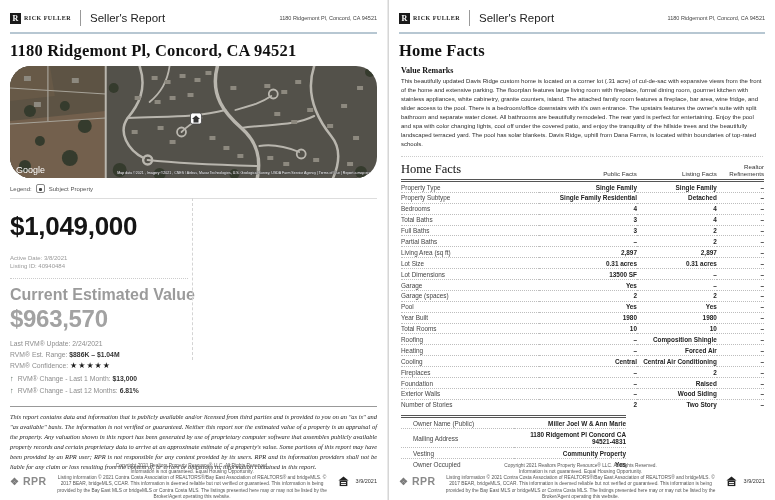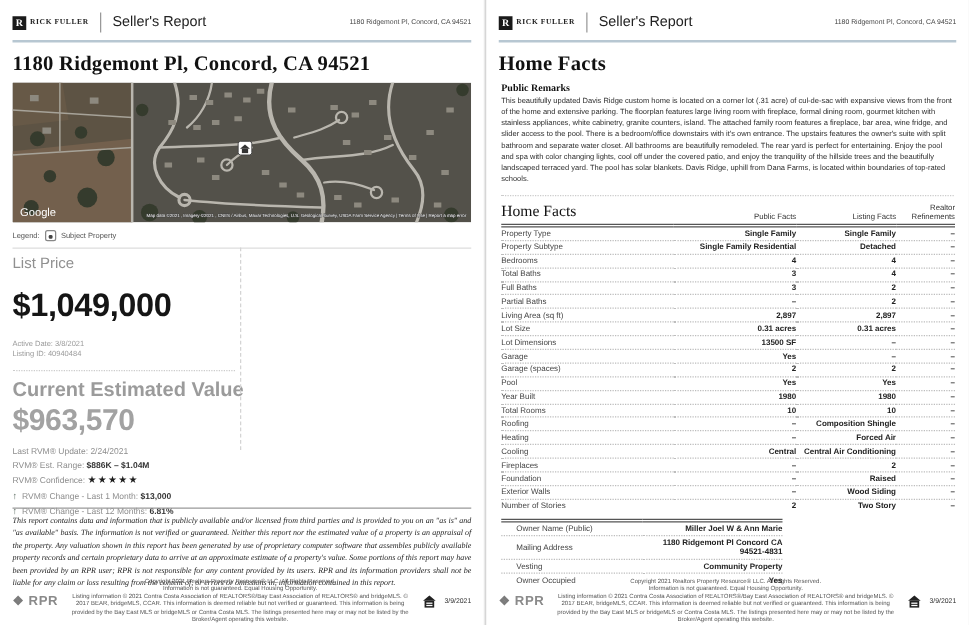--- a/index.html
+++ b/index.html
@@ -14,21 +14,21 @@
   .brand { display:flex; align-items:center; gap:3px; }
   .brand-box { width:11px; height:11px; background:#1a1a1a; color:#fff; font:bold 8px/11px "Liberation Serif",serif; text-align:center; }
   .brand-txt { font:bold 6px "Liberation Serif",serif; letter-spacing:.5px; color:#222; }
   .hdr-div { width:1px; height:16px; background:#999; margin:0 9px; }
   .hdr-title { font-size:11.5px; color:#222; }
   .hdr-addr { margin-left:auto; font-size:5.5px; color:#444; }
 
   .h1 { font:bold 16.5px "Liberation Serif",serif; color:#111; margin:7px 10px 5px 10px; letter-spacing:.2px; }
 
   
-  .map-wrap { position:relative; margin:0 10px; height:112px; overflow:hidden; }
+  .map-wrap { position:relative; margin:0 10px; height:112px; overflow:hidden;border-radius:21px; }
   .map-wrap svg { display:block; width:100%; height:100%; }
 
   
   .legend-row { display:flex; align-items:center; gap:4px; margin:6px 10px 5px 10px; font-size:6px; color:#555; }
   .legend-icon { width:9px; height:9px; border:1px solid #888; border-radius:2px; position:relative; }
   .legend-icon::after { content:""; position:absolute; left:2.5px; top:2.5px; width:3px; height:3px; background:#444; border-radius:1px; }
   .rule { border:none; border-top:1px solid #ddd; margin:0 10px; }
   .status-row { display:flex; align-items:baseline; gap:5px; margin:6px 10px 2px 10px; }
   .status-dot { width:8px; height:8px; border-radius:50%; background:#7e8f9c; align-self:center; }
   .status-label { font-size:10px; font-weight:bold; color:#222; }
@@ -186,21 +186,20 @@
 
   <div class="legend-row">
     <span>Legend:</span>
     <span class="legend-icon"></span>
     <span>Subject Property</span>
   </div>
 
   <hr class="rule">
 
 
-  <div class="lp-label">List Price</div>
   <div class="lp-value">$1,049,000</div>
   <div class="lp-small">
     <div>Active Date: 3/8/2021</div>
     <div>Listing ID: 40940484</div>
   </div>
 
   <hr class="dotted-sep">
 
   <div class="cev-label">Current Estimated Value</div>
   <div class="cev-value">$963,570</div>
@@ -258,21 +257,21 @@
       <div class="brand-box">R</div>
       <div class="brand-txt">RICK FULLER</div>
     </div>
     <div class="hdr-div"></div>
     <div class="hdr-title">Seller's Report</div>
     <div class="hdr-addr">1180 Ridgemont Pl, Concord, CA 94521</div>
   </div>
 
   <div class="h1">Home Facts</div>
 
-  <div class="remarks-title">Public Remarks</div>
+  <div class="remarks-title">Value Remarks</div>
   <div class="remarks">This beautifully updated Davis Ridge custom home is located on a corner lot (.31 acre) of cul-de-sac with expansive views from the front of the home and extensive parking. The floorplan features large living room with fireplace, formal dining room, gourmet kitchen with stainless appliances, white cabinetry, granite counters, island. The attached family room features a fireplace, bar area, wine fridge, and slider access to the pool. There is a bedroom/office downstairs with it's own entrance. The upstairs features the owner's suite with split bathroom and separate water closet. All bathrooms are beautifully remodeled. The rear yard is perfect for entertaining. Enjoy the pool and spa with color changing lights, cool off under the covered patio, and enjoy the tranquility of the hillside trees and the beautifully landscaped terraced yard. The pool has solar blankets. Davis Ridge, uphill from Dana Farms, is located within boundaries of top-rated schools.</div>
 
   <hr class="sep-wide">
 
   <table>
     <thead>
       <tr>
         <th class="hf-th0">Home Facts</th>
         <th class="hf-thn" style="width:27%">Public Facts</th>
         <th class="hf-thn" style="width:22%">Listing Facts</th>

